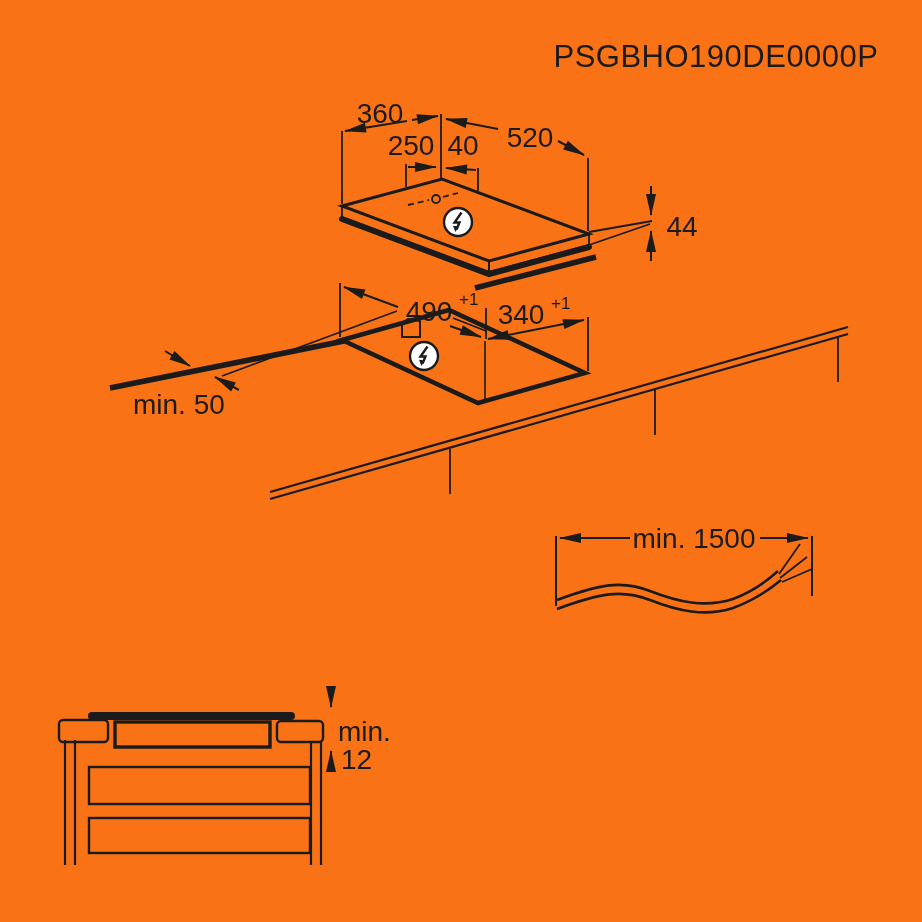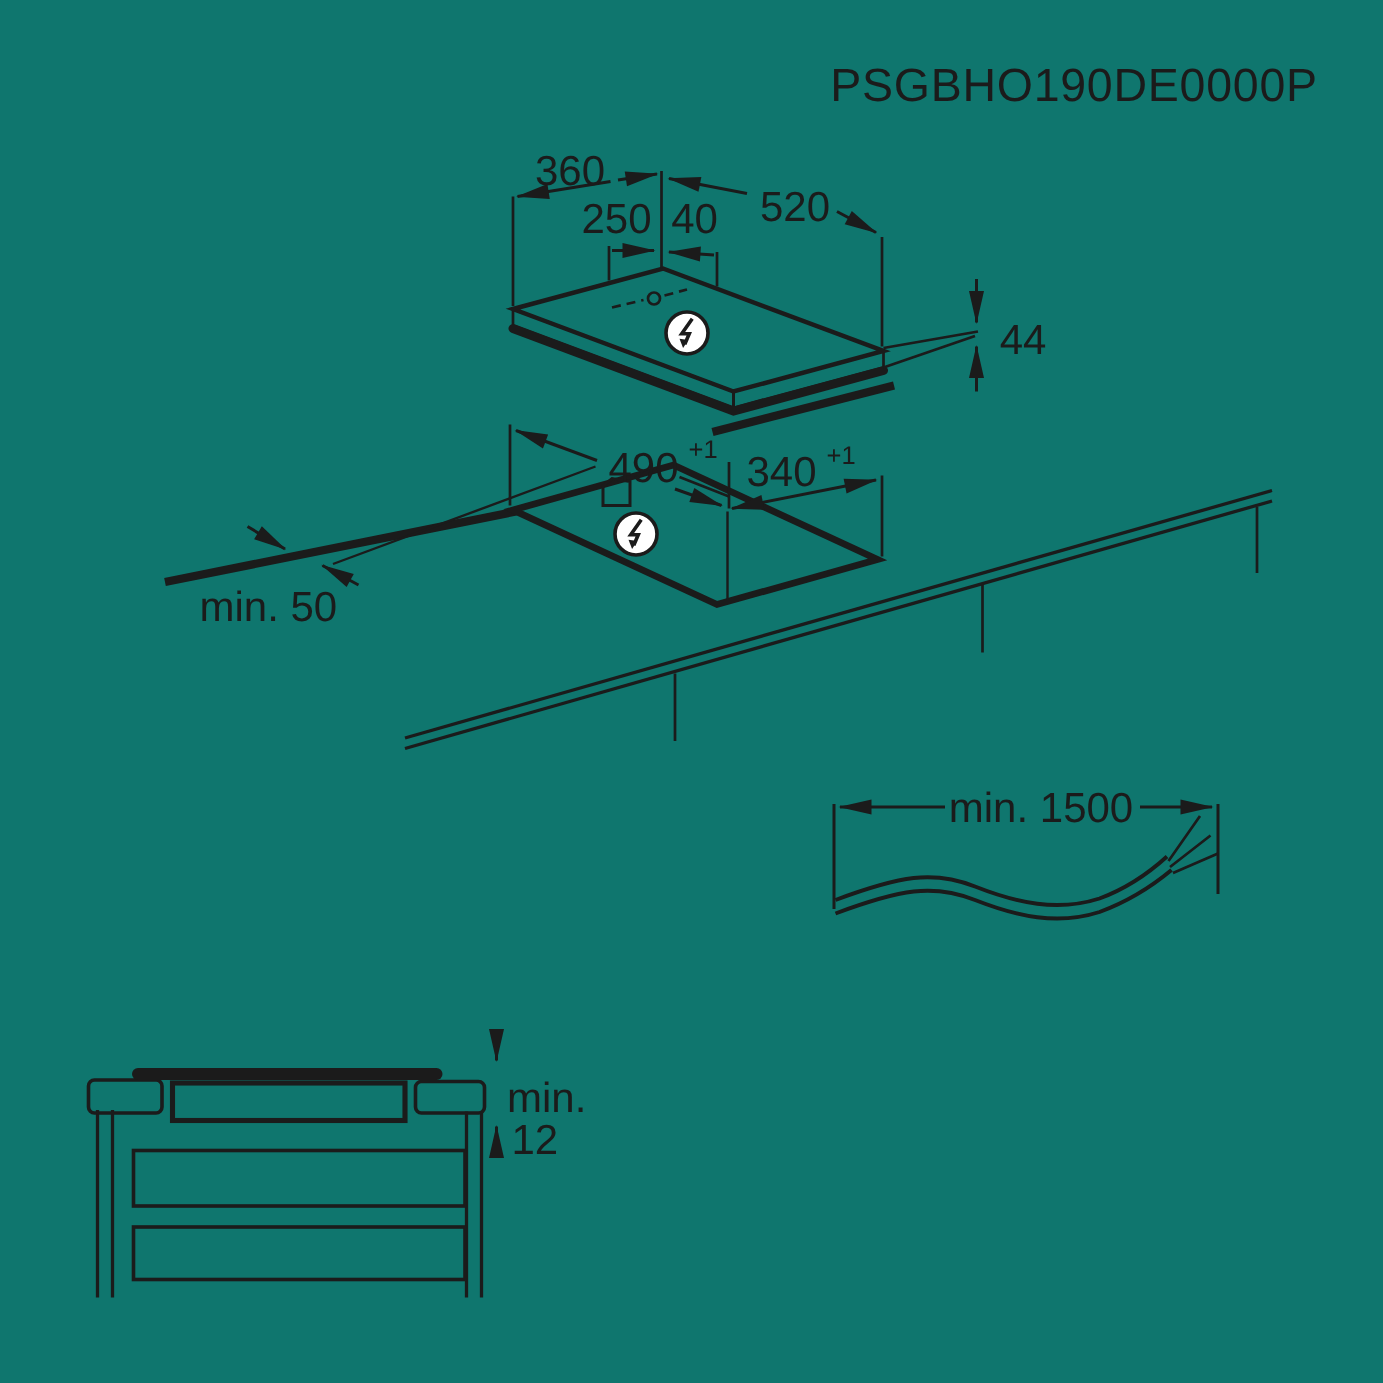--- a/index.html
+++ b/index.html
@@ -1,16 +1,16 @@
 <!DOCTYPE html>
 <html><head>
 <meta charset="utf-8">
 <style>
   html,body{margin:0;padding:0;background:#ffffff;}
-  .page{width:922px;height:922px;position:relative;background:#0f766e;overflow:hidden;}
+  .page{width:922px;height:922px;position:relative;background:#f97316;overflow:hidden;}
   svg{display:block;}
   text{font-family:"Liberation Sans","DejaVu Sans",sans-serif;fill:#1b1b1b;}
   .dim{font-size:28px;}
   .sup{font-size:17px;}
   .title{font-size:31px;letter-spacing:0.5px;}
   .ln{stroke:#1b1b1b;fill:none;}
 </style>
 </head>
 <body>
 

